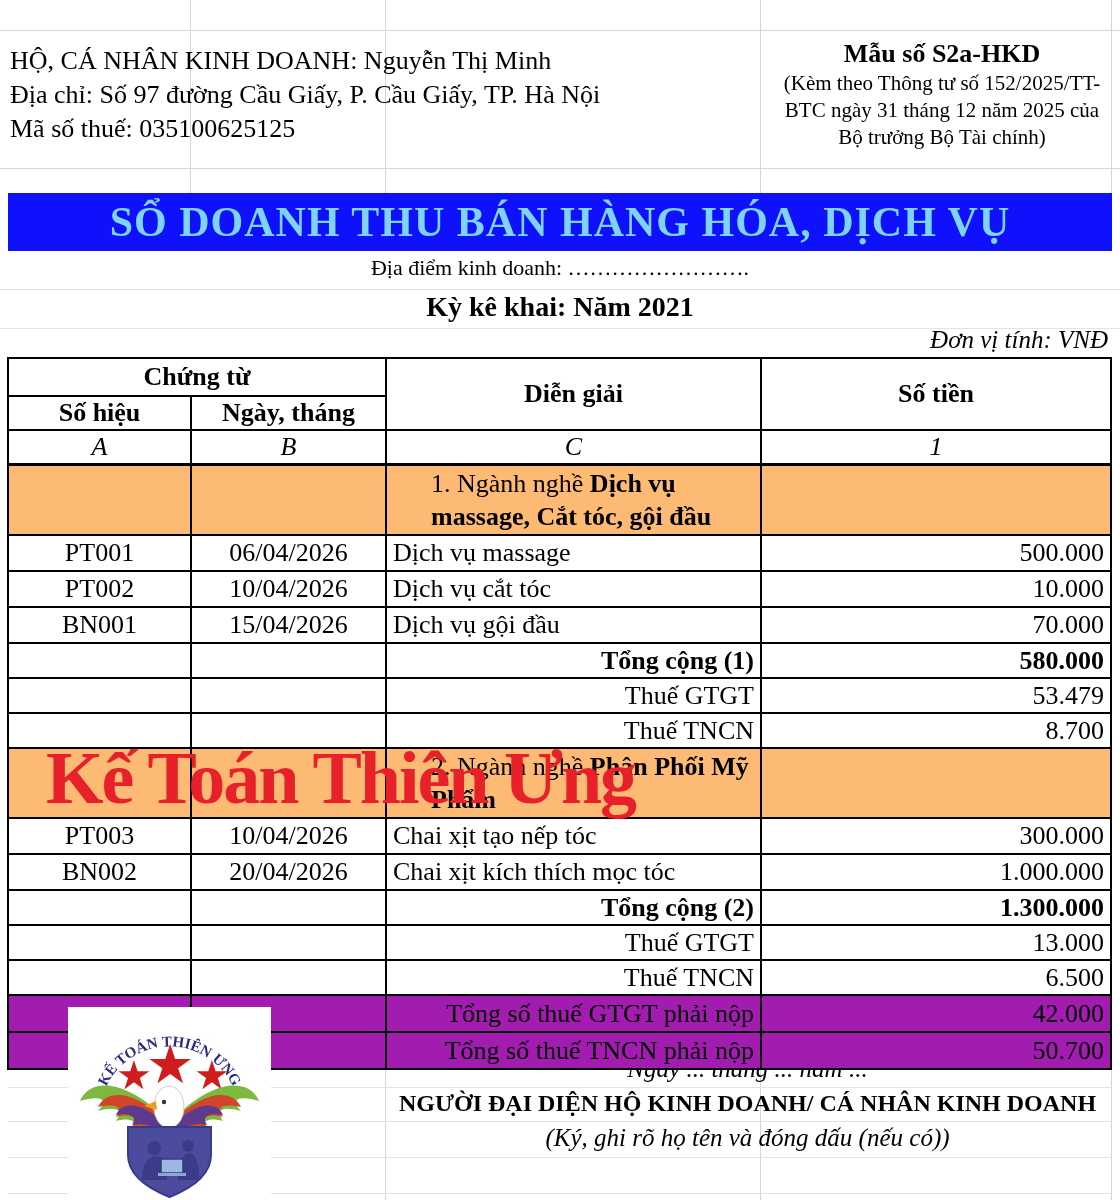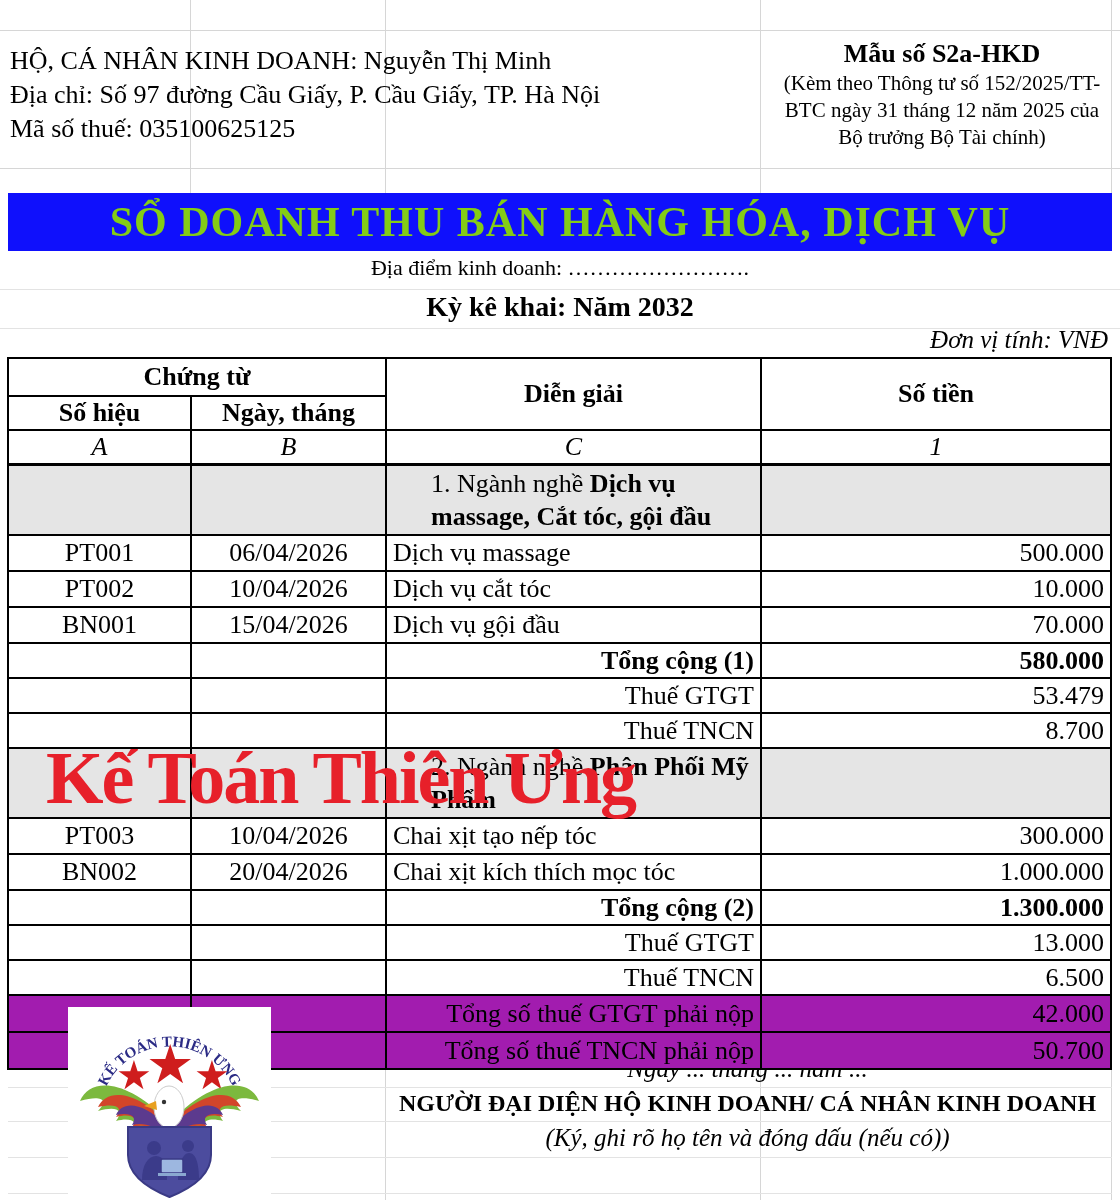--- a/index.html
+++ b/index.html
@@ -9,34 +9,34 @@
   .gridlite{position:absolute;background:#e3e3e3;}
 
   
   #info{position:absolute;left:10px;top:44px;width:620px;font-size:26px;line-height:34px;}
   #formbox{position:absolute;left:772px;top:38px;width:340px;text-align:center;}
   #formbox .code{font-weight:bold;font-size:26px;line-height:32px;}
   #formbox .note{font-size:21px;line-height:27px;}
 
   
   #banner{position:absolute;left:8px;top:193px;width:1104px;height:58px;background:#0f10fc;
-          color:#84cc16;font-weight:bold;font-size:42px;text-align:center;line-height:58px;letter-spacing:1px;}
+          color:#7dd3fc;font-weight:bold;font-size:42px;text-align:center;line-height:58px;letter-spacing:1px;}
   #loc{position:absolute;left:0;top:255px;width:1120px;text-align:center;font-size:22px;}
   #period{position:absolute;left:0;top:291px;width:1120px;text-align:center;font-size:28px;font-weight:bold;}
   #unit{position:absolute;right:12px;top:326px;font-size:25px;font-style:italic;}
 
   
   #tablewrap{position:absolute;left:7px;top:357px;z-index:1;}
   table{border-collapse:collapse;table-layout:fixed;width:1103px;}
   td,th{border:2px solid #000;padding:0 6px;font-size:26px;overflow:hidden;}
   col.cA{width:183px;}col.cB{width:195px;}col.cC{width:375px;}col.cD{width:350px;}
   tr.h1 td{height:36px;text-align:center;font-weight:bold;}
   tr.h2 td{height:32px;text-align:center;font-weight:bold;}
   tr.abc td{height:32px;text-align:center;font-style:italic;border-bottom:3px solid #000;}
-  tr.sec td{height:68px;background:#e5e5e5;padding-left:44px;}
+  tr.sec td{height:68px;background:#fdba74;padding-left:44px;}
   tr.sec td.cc{text-align:left;line-height:33px;}
   tr.data td{height:34px;}
   tr.tot td{height:33px;}
   tr.tax td{height:33px;}
   tr.grand td{height:35px;background:#a21caf;font-weight:normal;}
   td.ca,td.cb{text-align:center;}
   td.cc{text-align:left;}
   td.cd{text-align:right;}
   tr.tot td.cc,tr.grand td.cc,tr.tax td.cc{text-align:right;}
   tr.tot td{font-weight:bold;}
@@ -84,21 +84,21 @@
     <div>Mã số thuế: 035100625125</div>
   </div>
 
   <div id="formbox">
     <div class="code">Mẫu số S2a-HKD</div>
     <div class="note">(Kèm theo Thông tư số 152/2025/TT-BTC ngày 31 tháng 12 năm 2025 của Bộ trưởng Bộ Tài chính)</div>
   </div>
 
   <div id="banner">SỔ DOANH THU BÁN HÀNG HÓA, DỊCH VỤ</div>
   <div id="loc">Địa điểm kinh doanh: …………………….</div>
-  <div id="period">Kỳ kê khai: Năm 2032</div>
+  <div id="period">Kỳ kê khai: Năm 2021</div>
   <div id="unit">Đơn vị tính: VNĐ</div>
 
   <div id="tablewrap">
     <table>
       <colgroup>
           <col class="cA">
           <col class="cB">
           <col class="cC">
           <col class="cD">
         </colgroup>

